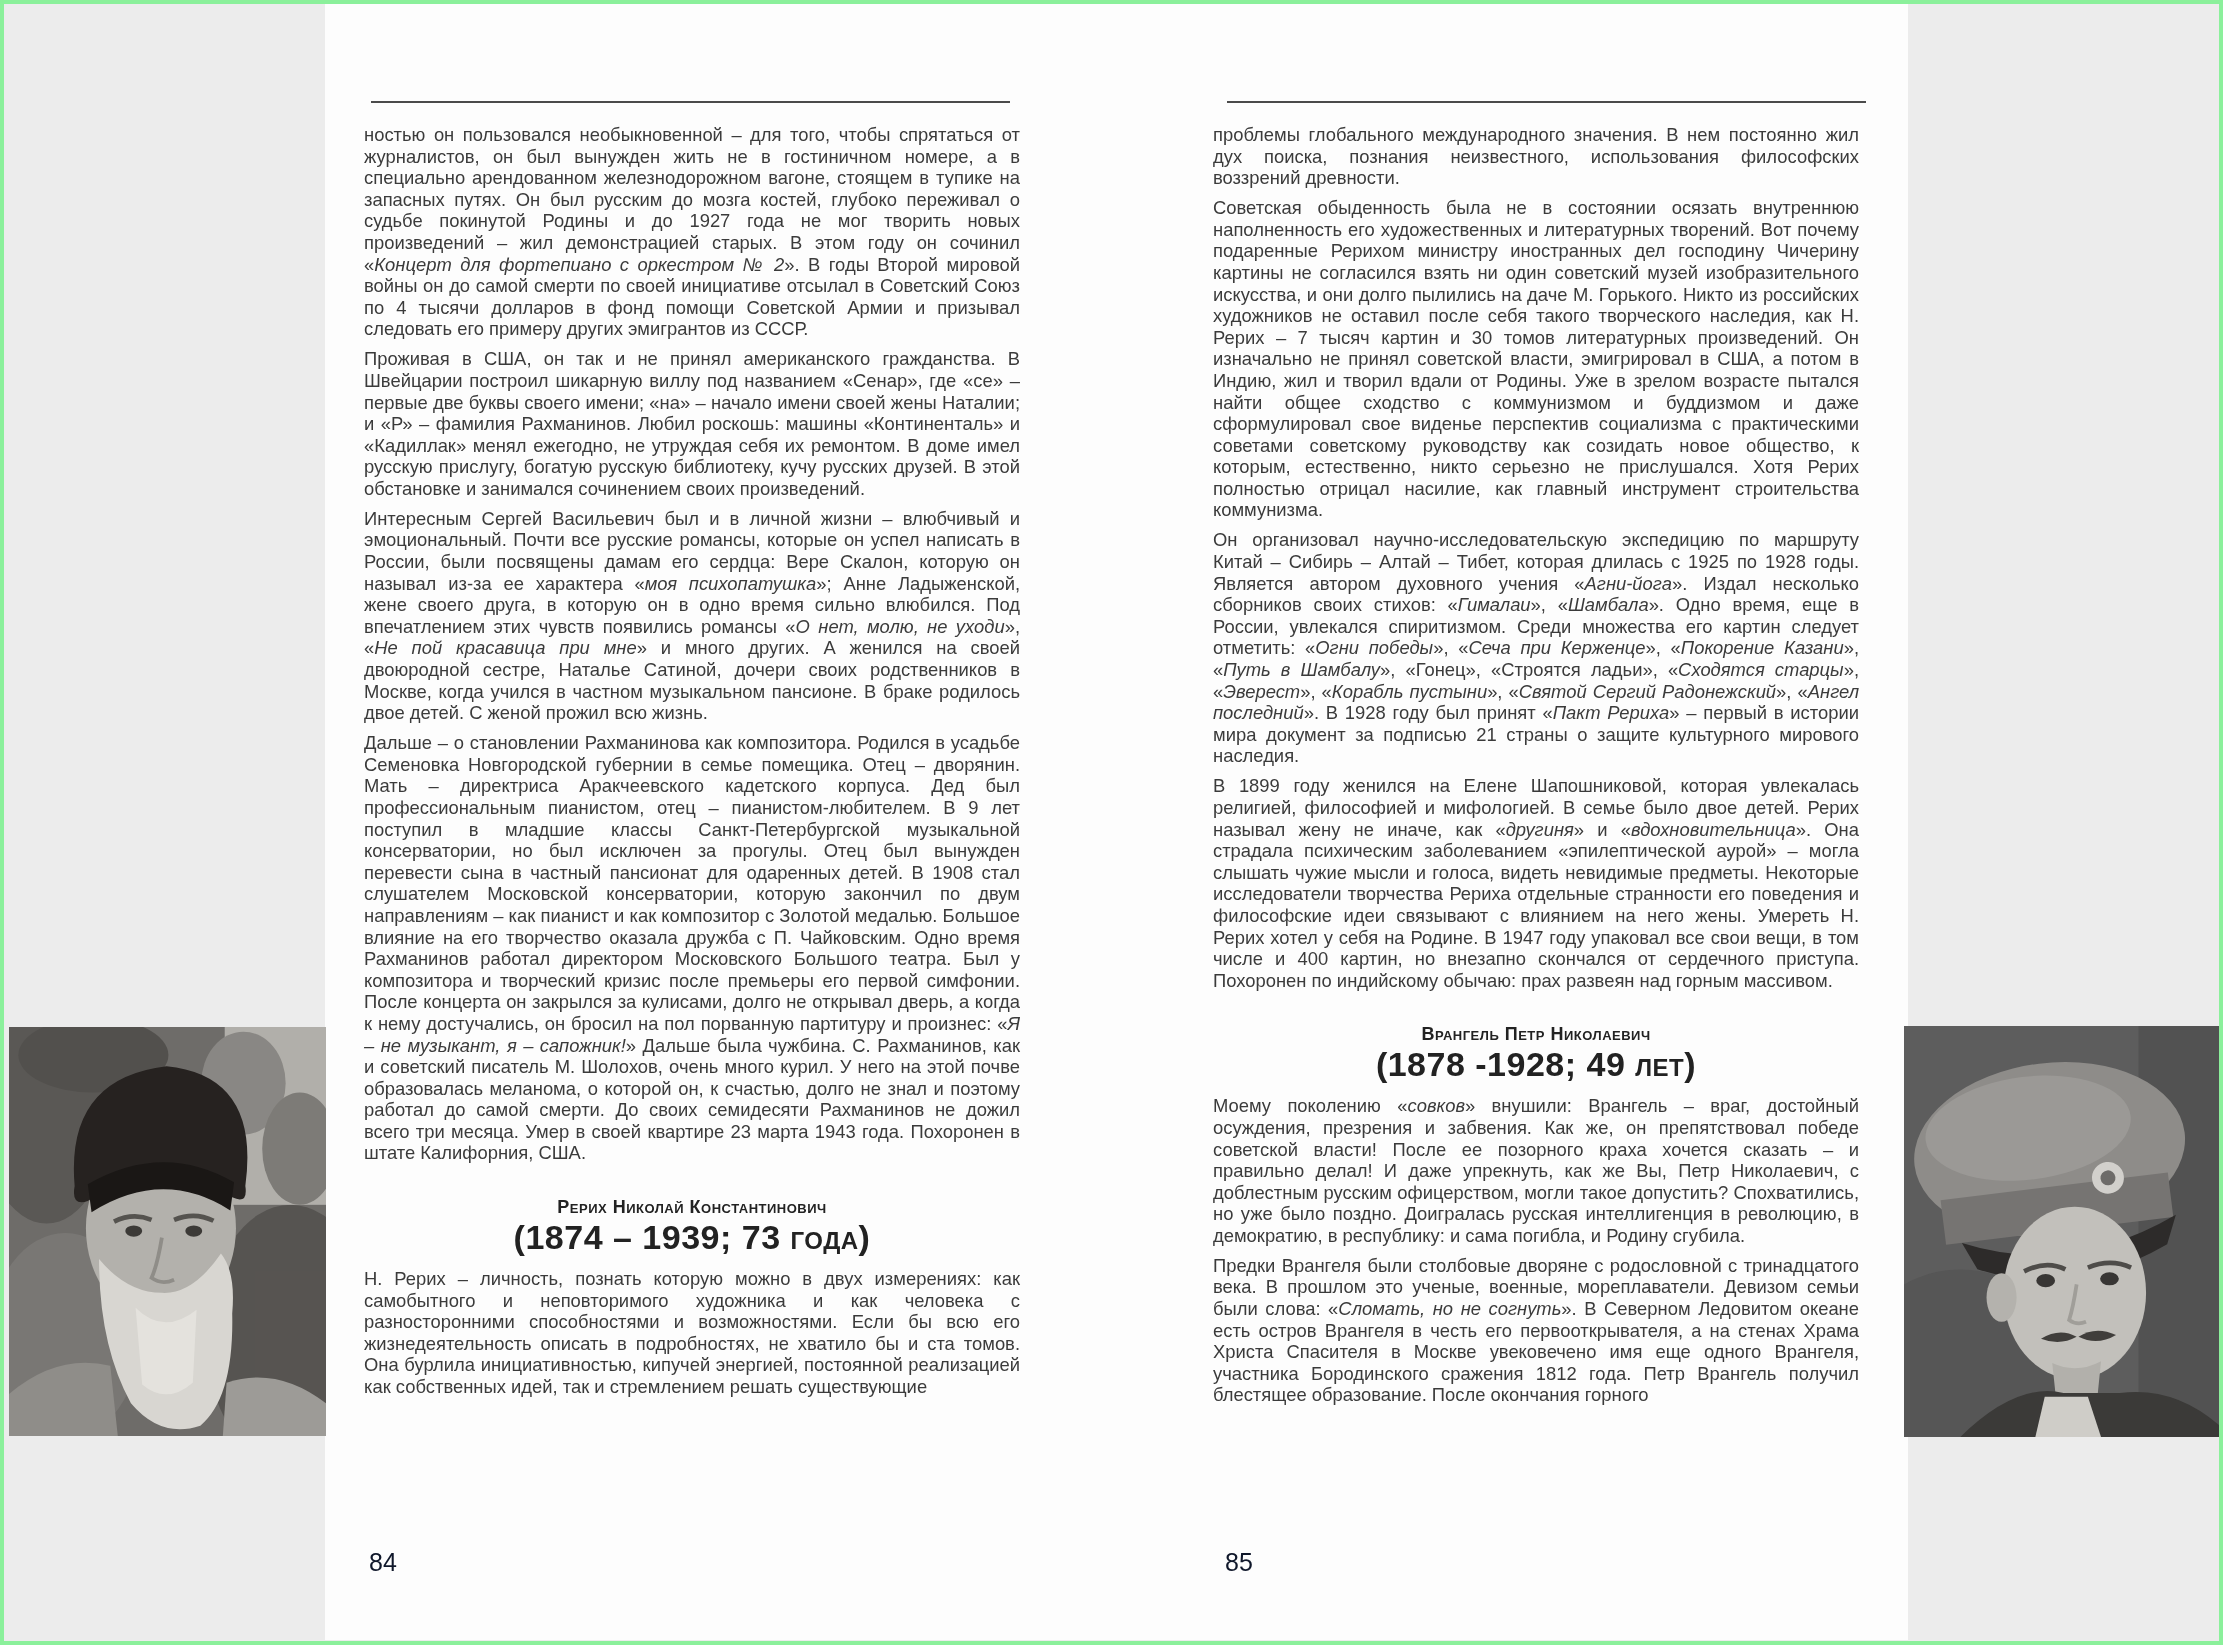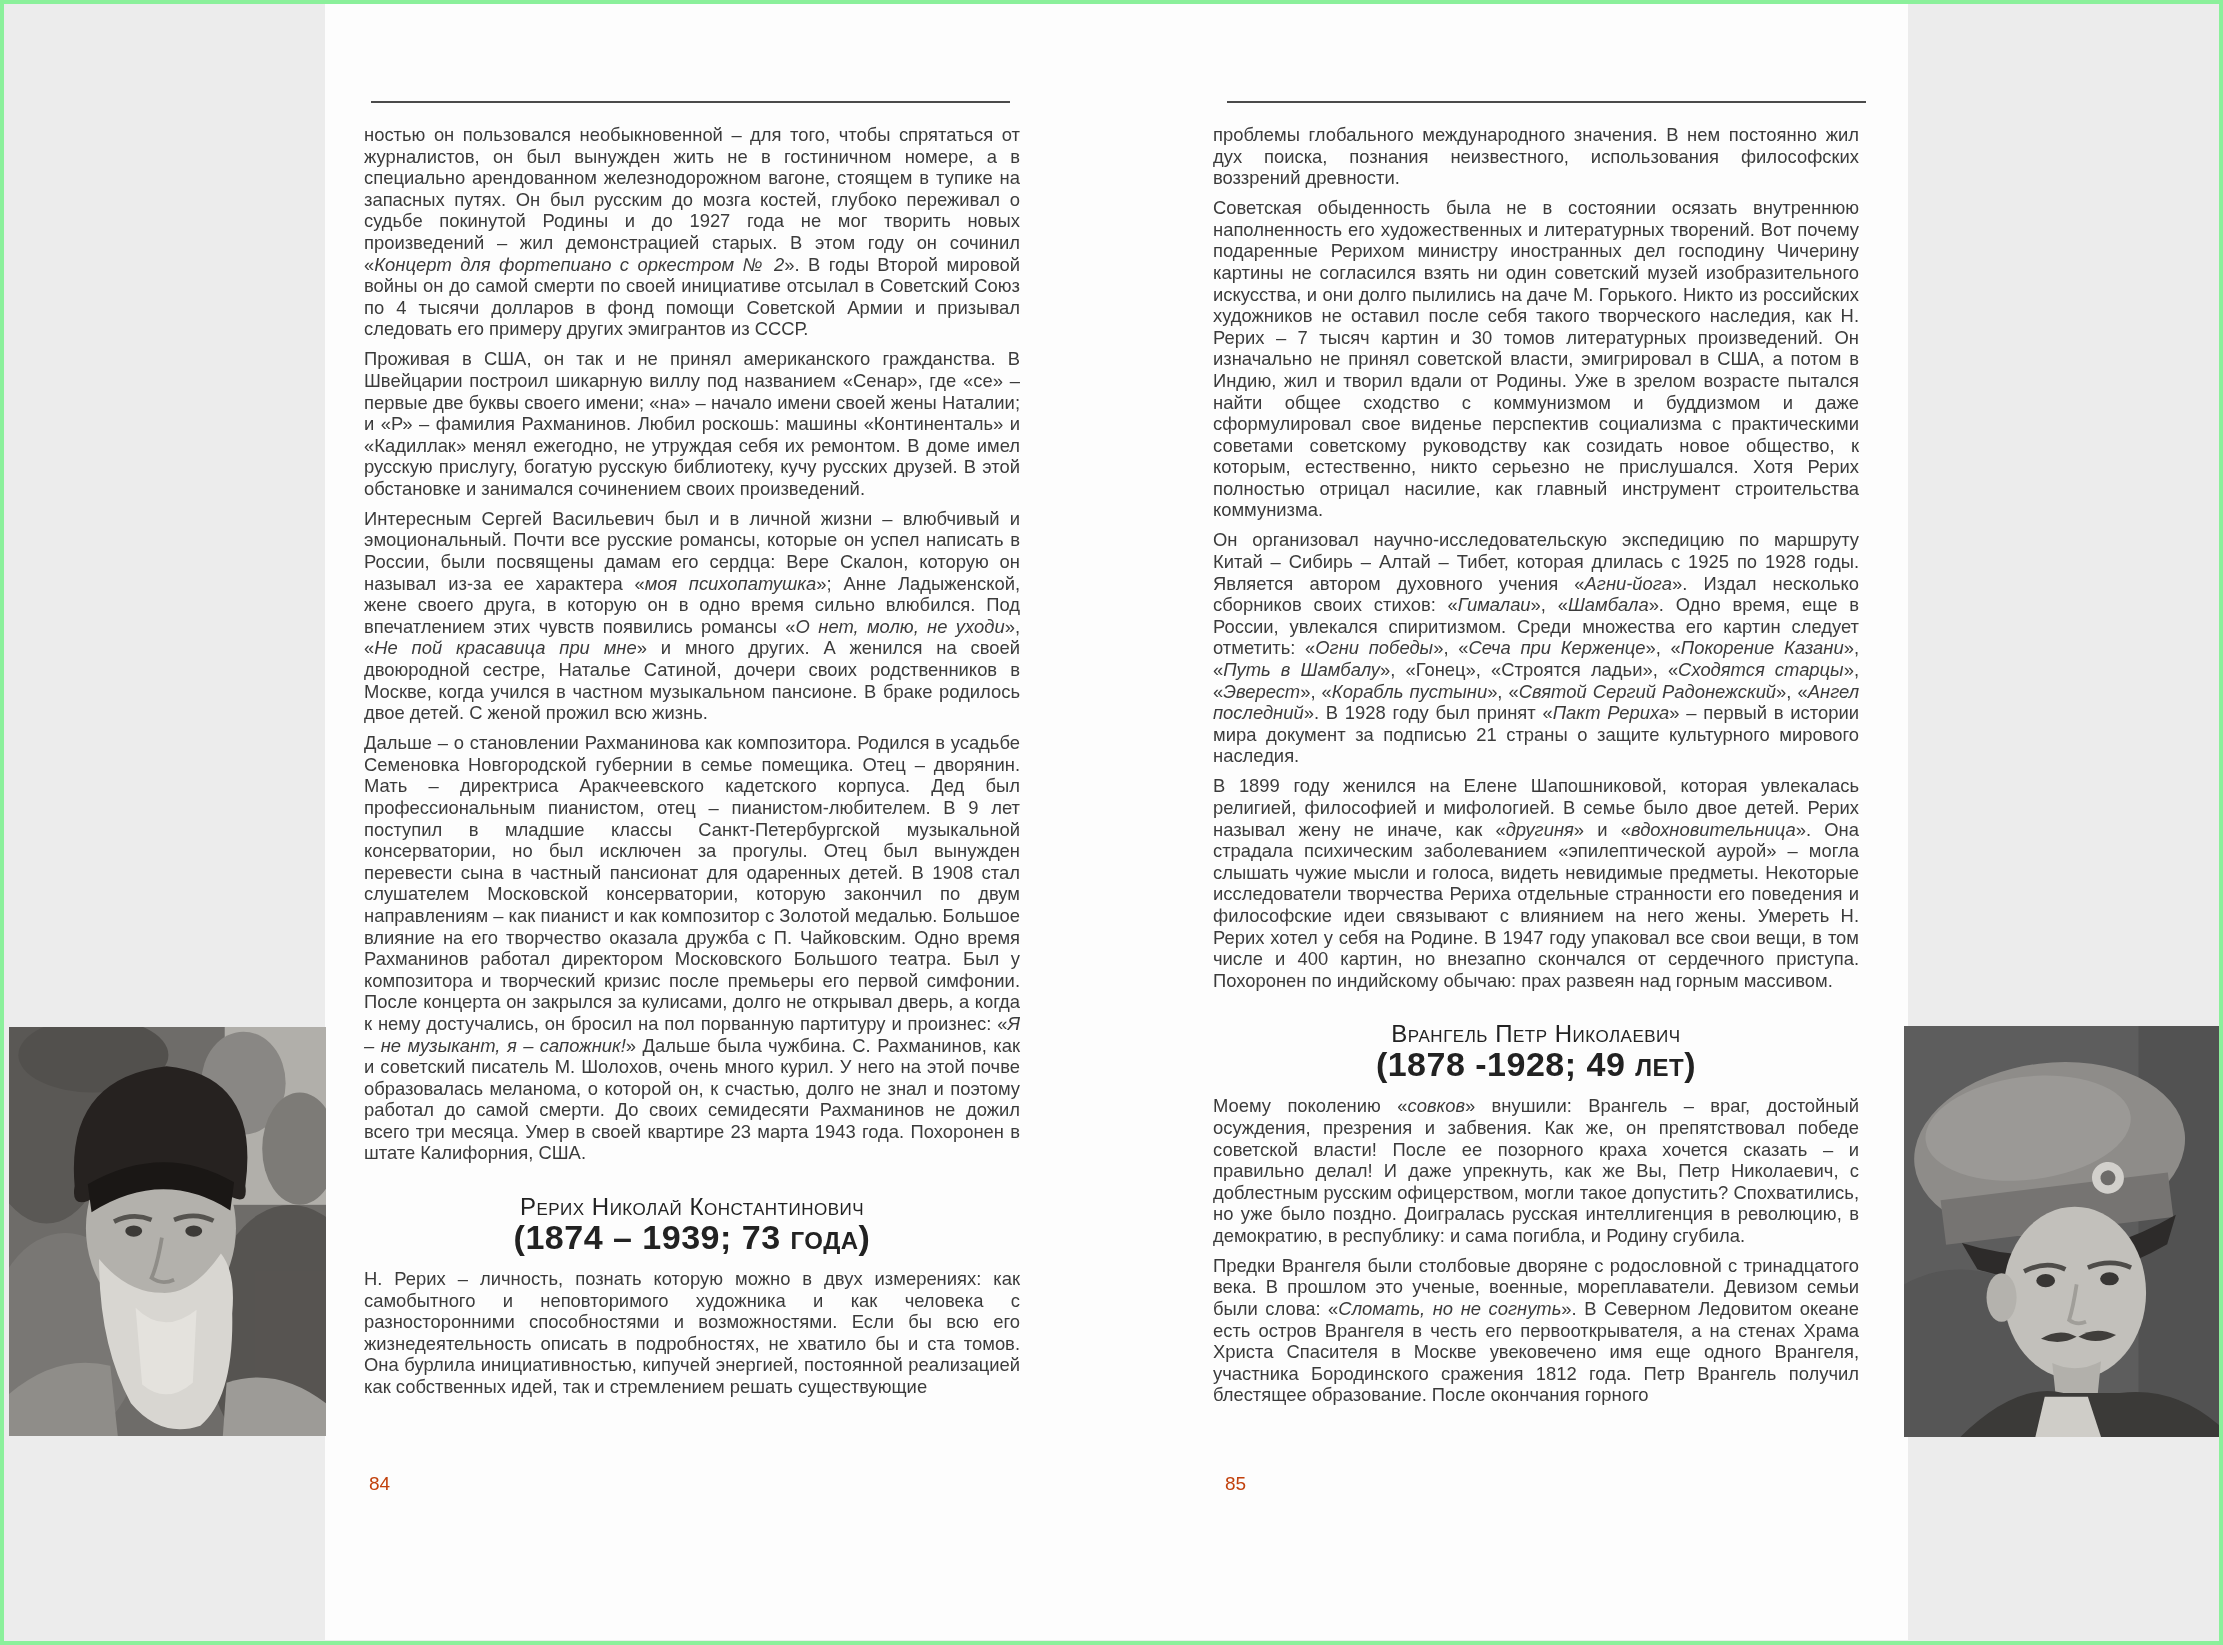--- a/index.html
+++ b/index.html
@@ -21,29 +21,29 @@
   .column{
     position:absolute;top:120px;color:#3b3b3b;
     font-size:18.4px;line-height:21.6px;text-align:justify;
   }
   .page-left .column{left:26px;width:656px;margin-left:13px;}
   .page-right .column{left:96px;width:646px;}
   .column p{margin:0 0 8.4px 0;}
   .column p span.it{font-style:italic;}
   .heading{margin:28px 0 16px 0;text-align:center;color:#222;}
   .heading-name{
-    font-weight:normal;font-size:24px;line-height:30px;
+    font-weight:bold;font-size:18px;line-height:30px;
     font-variant:small-caps;letter-spacing:0.5px;
   }
   .heading-dates{
     font-weight:bold;font-size:34px;line-height:30px;
     font-variant:small-caps;letter-spacing:0.5px;
   }
   .page-number{
-    position:absolute;top:1469px;font-size:19px;color:#c2410c;
+    position:absolute;top:1544px;font-size:25px;color:#0f172a;
   }
   .pn-left{left:44px;}
   .pn-right{left:108px;width:640px;text-align:left;}
   .photo{
     position:absolute;margin:0;padding:0;overflow:hidden;background:#777;
   }
   .photo-left{left:4.7px;top:1023px;width:317px;height:409px;}
   .photo-right{left:1900px;top:1022px;width:319px;height:411px;}
   .photo svg{display:block;width:100%;height:100%;}
 </style>

